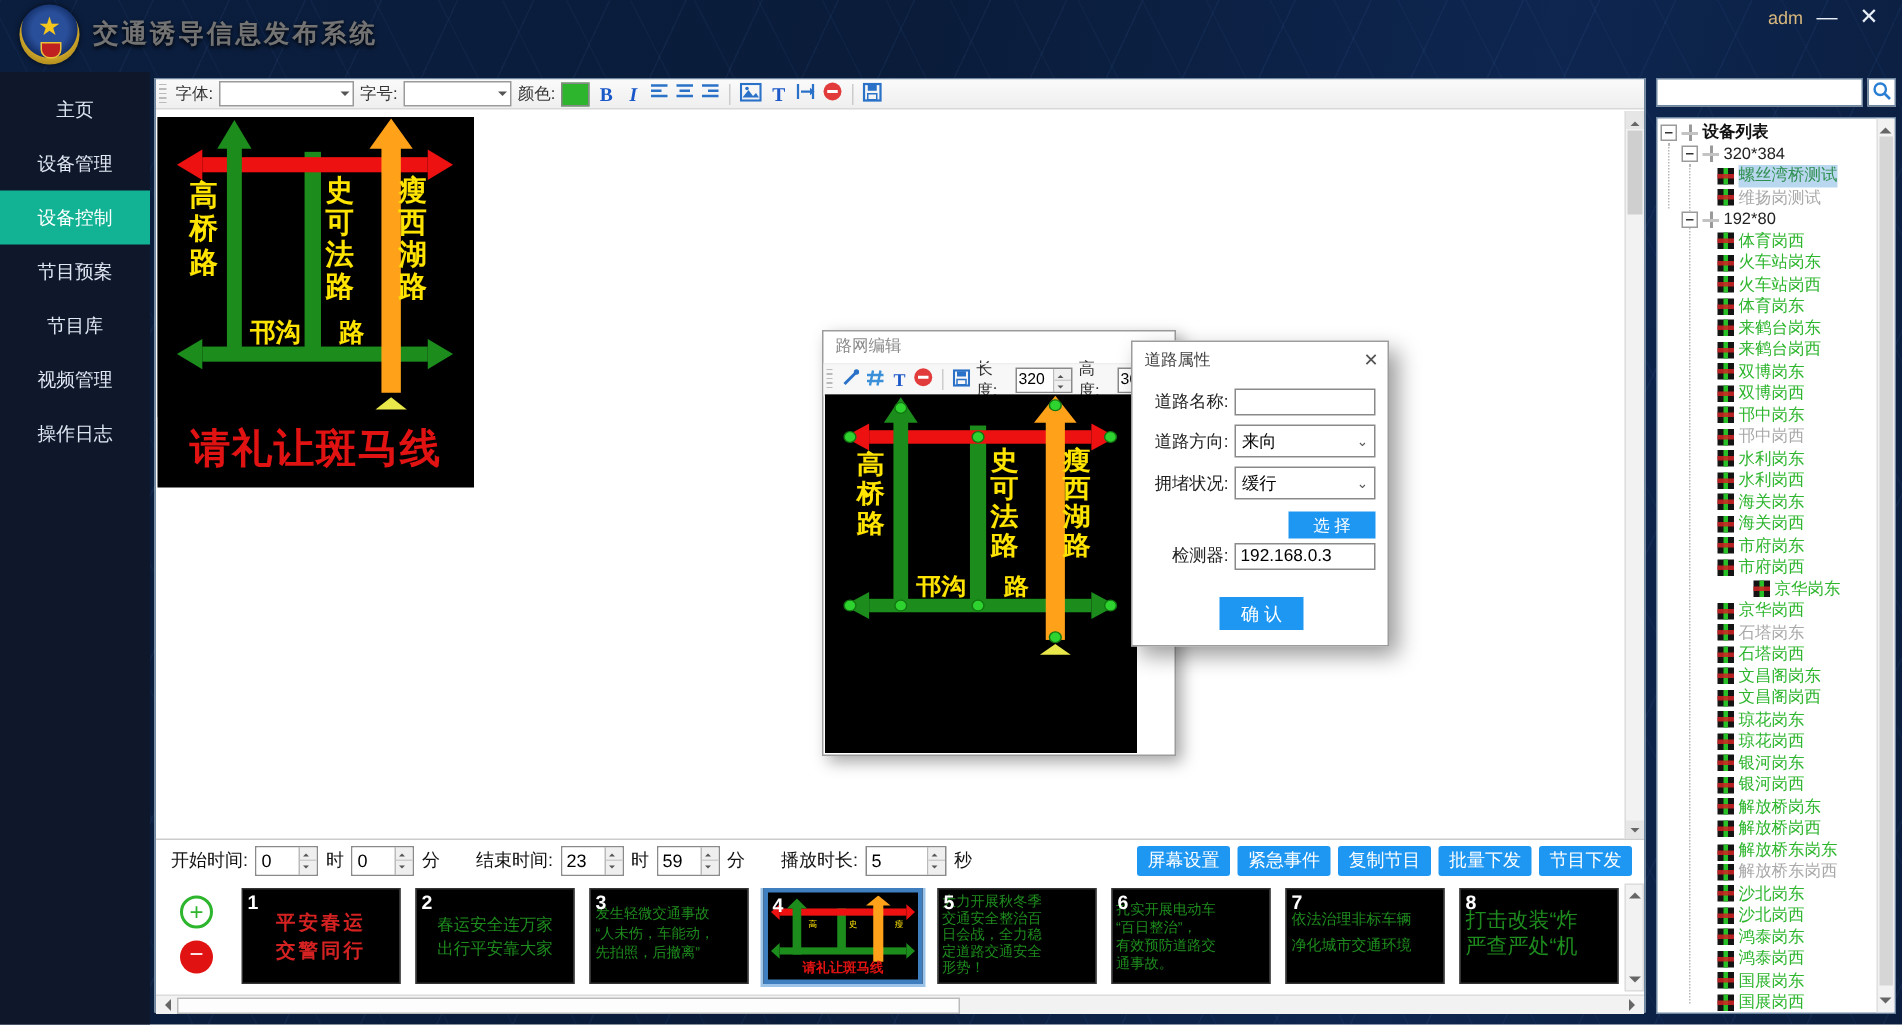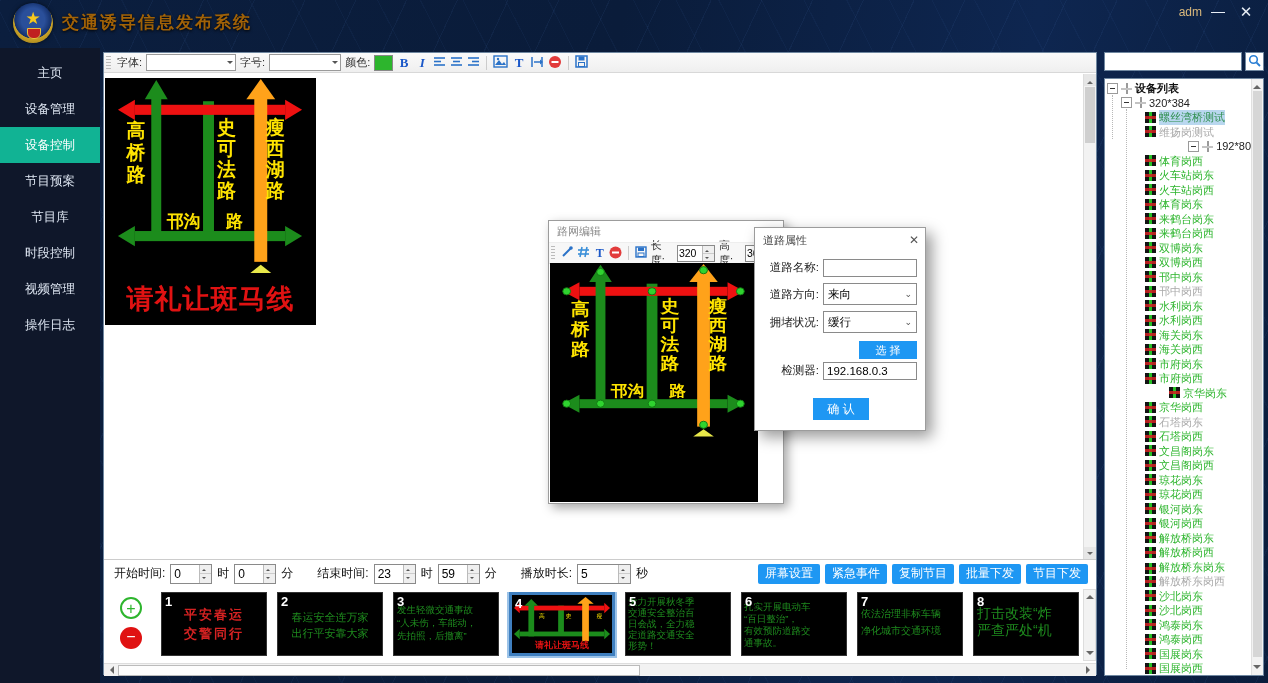--- a/index.html
+++ b/index.html
@@ -11,21 +11,21 @@
       repeating-linear-gradient(63deg, rgba(70,120,200,.06) 0 1px, transparent 1px 38px),
       linear-gradient(100deg,#0b1e3e 0%,#0a1c3a 45%,#0e2650 75%,#0a1d3c 100%);
   }
   
   #header{position:absolute;left:0;top:0;width:1268px;height:46px;}
   #logo{position:absolute;left:13px;top:3px;width:40px;height:40px;border-radius:50%;
     background:radial-gradient(circle at 50% 42%,#2a4f9a 0 38%,#14306b 60%,#c9a227 62%,#8a6d14 100%);
     box-shadow:0 0 4px rgba(0,0,0,.6);}
   #logo .star{position:absolute;left:0;top:5px;width:40px;text-align:center;color:#f5c71d;font-size:17px;}
   #logo .shield{position:absolute;left:14px;bottom:4px;width:12px;height:9px;background:#c02020;border:1px solid #e9c23a;border-radius:0 0 6px 6px;}
-  #app-title{position:absolute;left:62px;top:0;height:46px;line-height:46px;color:#a16207;
+  #app-title{position:absolute;left:62px;top:0;height:46px;line-height:46px;color:#737373;
     font-size:17px;font-weight:bold;letter-spacing:2px;text-shadow:0 1px 3px #000;}
   #user-name{position:absolute;right:66px;top:0;height:24px;line-height:24px;color:#d9b87c;font-size:12px;}
   #min-btn{position:absolute;right:40px;top:2px;width:20px;height:20px;color:#e8eef6;font-size:14px;text-align:center;line-height:18px;cursor:pointer;}
   #close-btn{position:absolute;right:12px;top:2px;width:20px;height:20px;color:#e8eef6;font-size:15px;text-align:center;line-height:20px;cursor:pointer;}
   
   #sidebar{position:absolute;left:0;top:48px;width:100px;height:637px;background:#0f172a;}
   .side-item{height:36px;line-height:36px;text-align:center;color:#dfe7f3;font-size:12.5px;cursor:pointer;}
   .side-item.active{background:#11b394;color:#fff;}
   #sidebar .pad{height:7px;}
   
@@ -158,21 +158,20 @@
   <div id="close-btn">✕</div>
 </div>
 
 <div id="sidebar">
   <div class="pad"></div>
   <div class="side-item">主页</div>
   <div class="side-item">设备管理</div>
   <div class="side-item active">设备控制</div>
   <div class="side-item">节目预案</div>
   <div class="side-item">节目库</div>
-  <div class="side-item">时段控制</div>
   <div class="side-item">视频管理</div>
   <div class="side-item">操作日志</div>
 </div>
 
 <div id="main">
 
   <div id="fmt">
     <div class="grip"></div>
     <span>字体:</span>
     <span class="fakesel fs-font">
@@ -569,21 +568,21 @@
         <span class="tlabel">320*384</span>
       </div>
       <div class="trow leaf selected" style="padding-left: 40px;">
         <span class="sig"></span>
         <span class="tlabel">螺丝湾桥测试</span>
       </div>
       <div class="trow leaf offline" style="padding-left: 40px;">
         <span class="sig"></span>
         <span class="tlabel">维扬岗测试</span>
       </div>
-      <div class="trow group" style="padding-left: 16px; justify-content: flex-end;">
+      <div class="trow group" style="padding-left: 16px;">
         <span class="exp"></span>
         <span class="gicon"></span>
         <span class="tlabel">192*80</span>
       </div>
       <div class="trow leaf online" style="padding-left: 40px;">
         <span class="sig"></span>
         <span class="tlabel">体育岗西</span>
       </div>
       <div class="trow leaf online" style="padding-left: 40px;">
         <span class="sig"></span>

